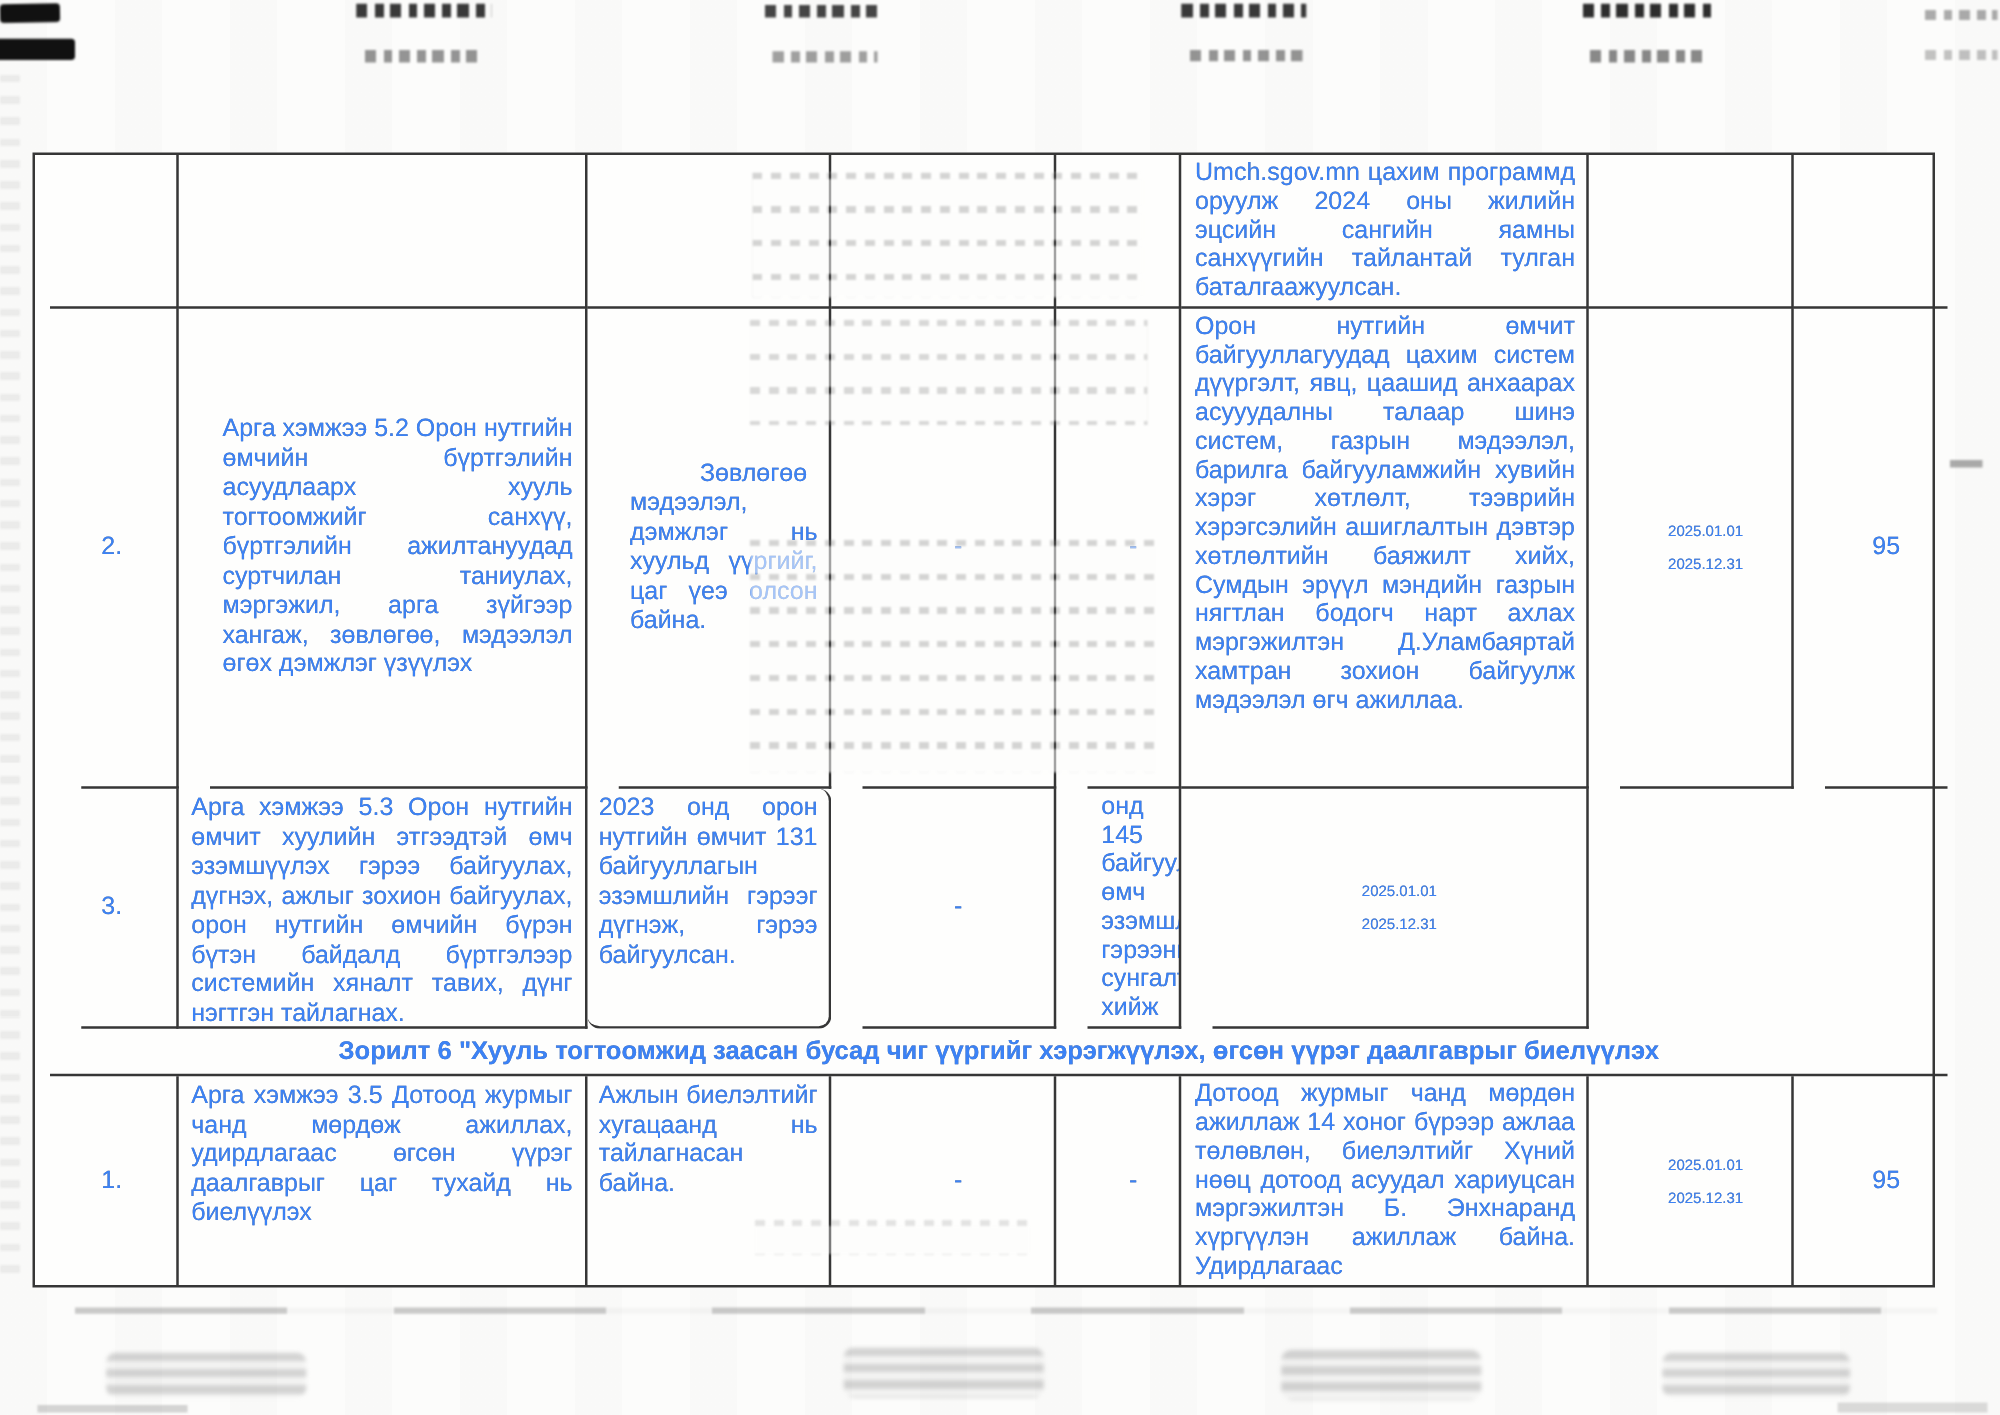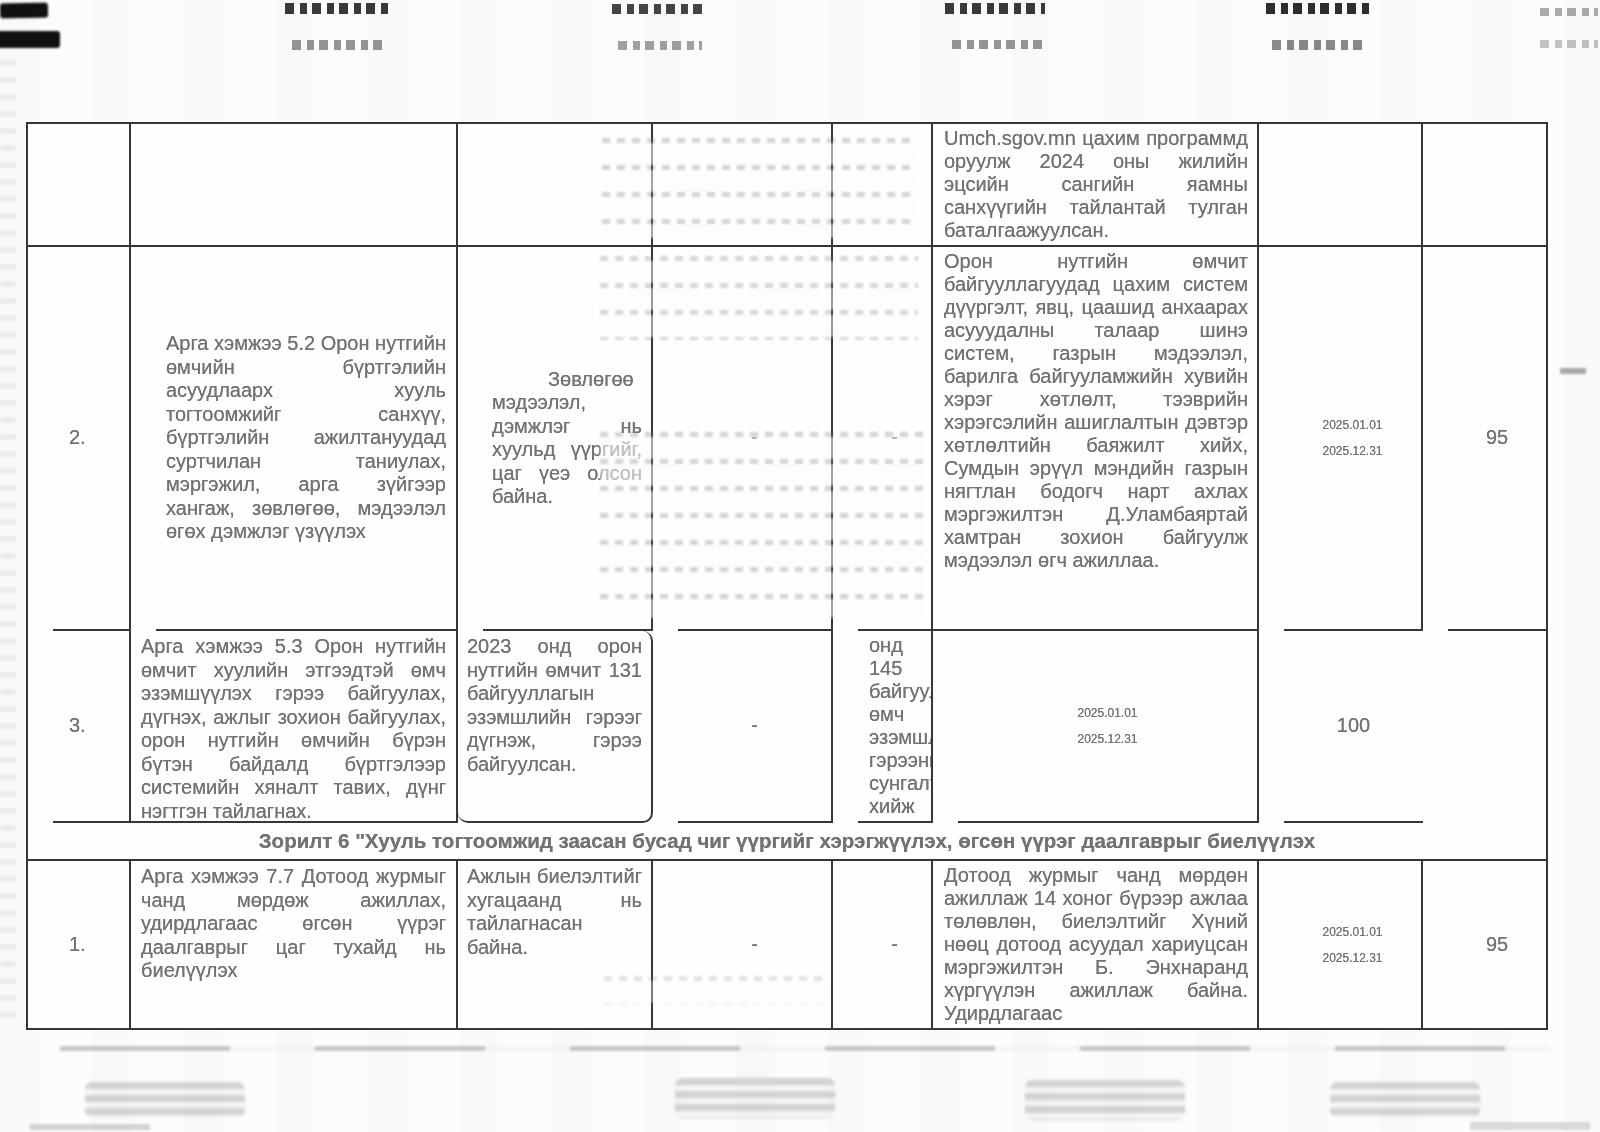--- a/index.html
+++ b/index.html
@@ -12,22 +12,23 @@
     position:absolute;inset:0;background:#fcfcfb;
     background-image:repeating-linear-gradient(90deg, rgba(0,0,0,0.010) 0 38px, rgba(0,0,0,0) 38px 92px);
   }
   
   .doc-table{
     position:absolute;left:26px;top:122px;width:1522px;height:908px;
     box-sizing:border-box;border:2px solid #363636;background:#fefefd;
     display:grid;
     grid-template-columns:103px 327px 195px 180px 100px 326px 164px 123px;
     grid-template-rows:123px 384px 192px 38px 167px;
-    color:#737373;
+    color:#3b82f6;
     text-shadow:0 0 .5px rgba(0,0,0,.55);
+    padding-left:12px;
   }
   .c{
     box-sizing:border-box;
     border-right:2px solid #363636;border-bottom:2px solid #363636;
     padding:4px 10px;
     font-size:20px;line-height:23.5px;
     overflow:hidden;
     display:flex;flex-direction:column;justify-content:flex-start;
     position:relative;
   }
@@ -152,33 +153,30 @@
       </div>
     <div class="c jc vc rescell">
         <div class="txt">2025 онд 145 байгууллагын өмч эзэмшлийн гэрээний сунгалт хийж ажиллаа.</div>
       </div>
     <div class="c vc">
       <div class="dates">
         <span>2025.01.01</span>
         <span>2025.12.31</span>
       </div>
     </div>
-    <div class="c vc ctr lastcol">
-        <div class="txt">100</div>
-      </div>
 
     <div class="c section-cell">
         <div class="txt">Зорилт 6 "Хууль тогтоомжид заасан бусад чиг үүргийг хэрэгжүүлэх, өгсөн үүрэг даалгаврыг биелүүлэх</div>
       </div>
 
     <div class="c numcell vc lastrow">
         <div class="txt">1.</div>
       </div>
     <div class="c jc lastrow">
-        <div class="txt">Арга хэмжээ 7.7 Дотоод журмыг чанд мөрдөж ажиллах, удирдлагаас өгсөн үүрэг даалгаврыг цаг тухайд нь биелүүлэх</div>
+        <div class="txt">Арга хэмжээ 3.5 Дотоод журмыг чанд мөрдөж ажиллах, удирдлагаас өгсөн үүрэг даалгаврыг цаг тухайд нь биелүүлэх</div>
       </div>
     <div class="c jc critcell lastrow">
         <div class="txt">Ажлын биелэлтийг хугацаанд нь тайлагнасан байна.</div>
       </div>
     <div class="c vc ctr lastrow">
         <div class="txt">-</div>
       </div>
     <div class="c vc ctr lastrow">
         <div class="txt">-</div>
       </div>

